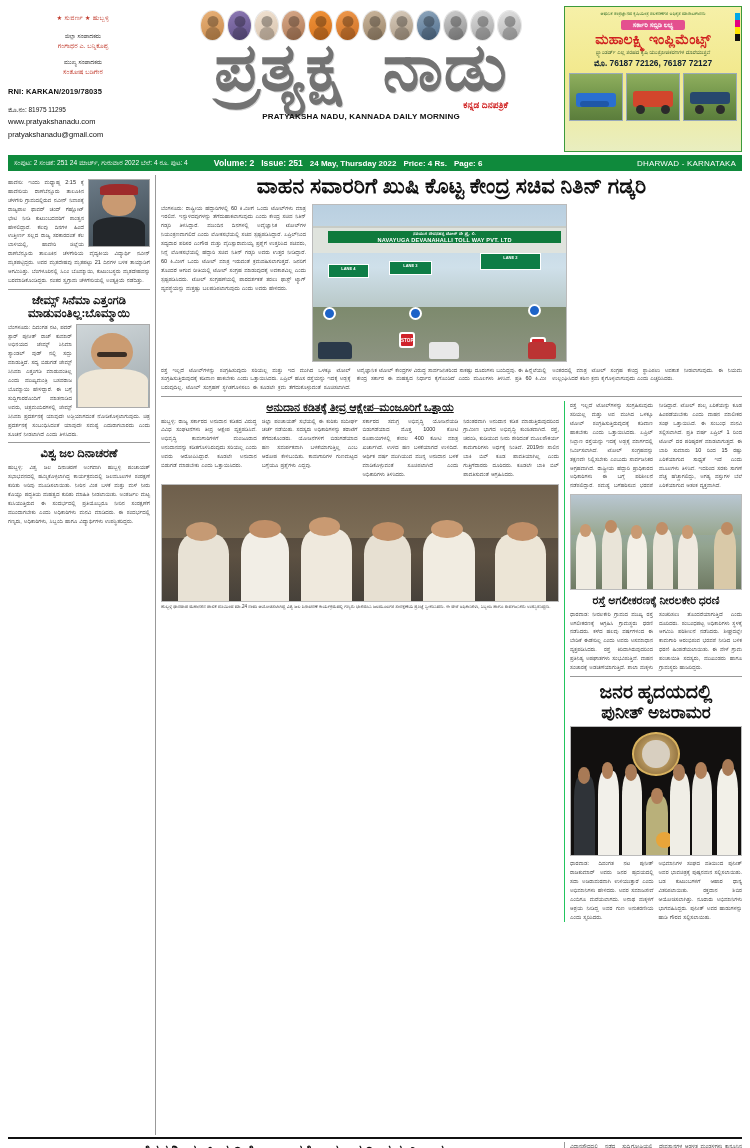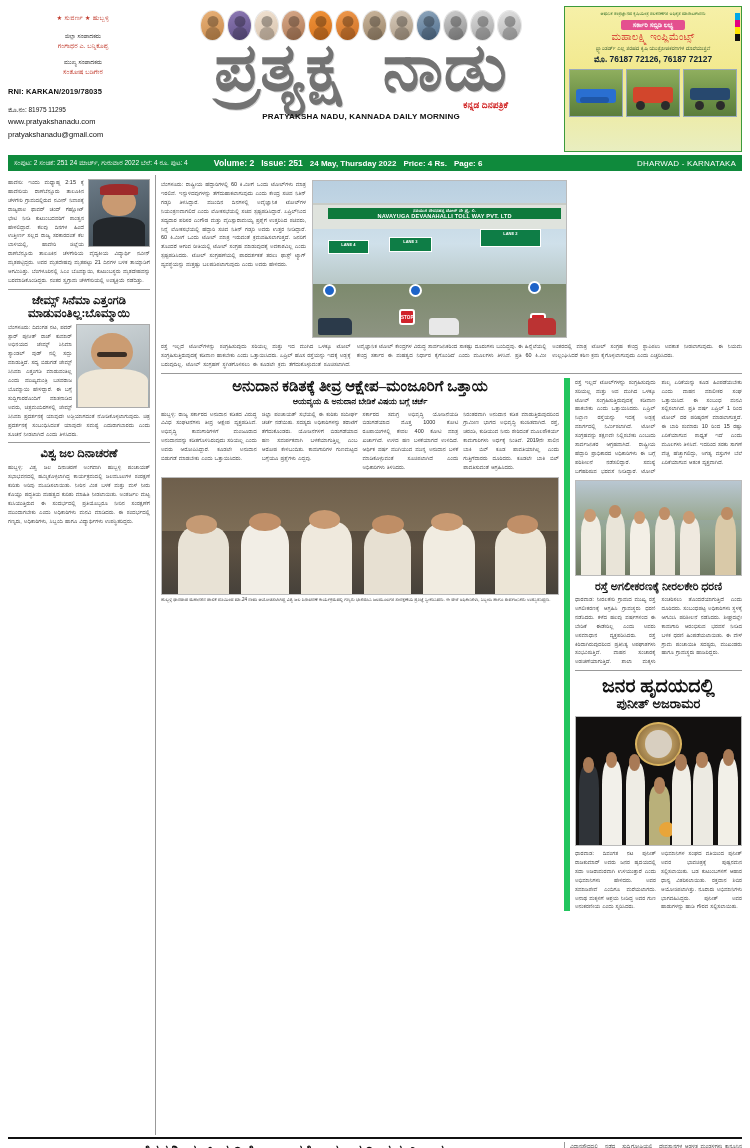--- a/index.html
+++ b/index.html
@@ -39,21 +39,21 @@
     text-shadow: 1px 1px 0 rgba(0,0,0,.18);
   }
   .logo-sub-kn { align-self: flex-end; font-size: 9px; color: #d02020; font-weight: bold; margin: -6px 52px 0 0; }
   .logo-sub-en { font-size: 8px; font-weight: bold; color: #111; letter-spacing: .2px; margin-top: 1px; }
 
   .mh-ad { width: 178px; border: 1.5px solid #3c9a3c; background: linear-gradient(180deg,#f6f0a8 0%, #f2e98e 45%, #e9eec0 100%);
     padding: 4px; display: flex; flex-direction: column; align-items: center; position: relative; }
   .mh-ad .ad-l1 { font-size: 4.6px; color: #1a5e1a; text-align: center; line-height: 1.3; }
   .mh-ad .ad-rib { background: #e4508f; color: #fff; font-size: 6.4px; padding: 1px 12px; border-radius: 2px;
     margin: 3px 0 2px; font-weight: bold; }
-  .mh-ad .ad-name { font-size: 10px; font-weight: normal; color: #d01f1f; line-height: 1; letter-spacing: .2px; }
+  .mh-ad .ad-name { font-size: 14px; font-weight: bold; color: #d01f1f; line-height: 1; letter-spacing: .2px; }
   .mh-ad .ad-l2 { font-size: 5.4px; color: #17431a; margin-top: 3px; text-align: center; }
   .mh-ad .ad-ph { font-size: 8.4px; color: #123; font-weight: bold; margin-top: 2px; }
   .mh-ad .ad-imgs { display: flex; gap: 3px; margin-top: 4px; width: 100%; }
   .mh-ad .ad-im { flex: 1; height: 48px; border: 1px solid #9ab; position: relative; overflow: hidden;
     background: linear-gradient(180deg,#8fae5e 0%, #6f9348 55%, #5b7d3c 100%); }
   .mh-ad .ad-im .eq { position: absolute; left: 12%; top: 34%; width: 76%; height: 42%; border-radius: 3px; }
   .mh-ad .ad-im .wh { position: absolute; width: 9px; height: 9px; border-radius: 50%; background: #2b2b2b; bottom: 14%; }
   .colorbar { position: absolute; right: 1px; top: 6px; width: 5px; }
   .colorbar span { display: block; height: 7px; }
 
@@ -67,21 +67,21 @@
 
   
   .body-grid { display: flex; gap: 5px; margin-top: 4px; height: 960px; }
   .col-left { width: 148px; border-right: 1px solid #999; padding-right: 5px; }
   .col-mid { flex: 1; }
   .rule-t { border-top: 1px solid #999; margin: 4px 0; }
 
   .hl { font-family: "Liberation Serif", serif; font-weight: bold; color: #111; text-align: center; line-height: 1.12; }
   .hl-sb { font-size: 11.5px; }
   .hl-main { font-size: 21px; letter-spacing: .2px; }
-  .hl-mid { font-size: 15px; }
+  .hl-mid { font-size: 11px; text-decoration: underline; }
   .hl-sub { font-size: 8px; font-weight: bold; color: #111; text-align: center; margin-top: 2px; }
 
   .kn-body { font-size: 5.5px; line-height: 1.62; color: #2a2a2a; text-align: justify; word-spacing: .5px; }
   .cols2 { column-count: 2; column-gap: 6px; }
   .cols3 { column-count: 3; column-gap: 6px; }
 
   .photo { position: relative; overflow: hidden; border: 1px solid #bbb; background: #cfd6dc; }
   .ph-person { position: absolute; bottom: 0; border-radius: 42% 42% 0 0 / 30% 30% 0 0; }
   .ph-head { position: absolute; border-radius: 50%; }
 
@@ -98,21 +98,21 @@
     border-radius: 3px; color: #fff; font-size: 4.6px; font-weight: bold; text-align: center; line-height: 13px;
     transform: rotate(0deg); }
   .toll-blue { position: absolute; width: 13px; height: 13px; background: #1d63c8; border: 2px solid #fff; border-radius: 50%; }
   .toll-car { position: absolute; bottom: 2px; height: 17px; border-radius: 3px 5px 2px 2px; }
 
   .grp-photo { width: 100%; height: 118px; background: linear-gradient(180deg,#4a4036 0%, #5d5142 60%, #46413a 100%); position: relative; overflow: hidden; }
   .rally-photo { width: 100%; height: 96px; background: linear-gradient(180deg,#9fb4c4 0%, #93a48f 55%, #6f7a63 100%); position: relative; overflow: hidden; }
   .night-photo { width: 100%; height: 130px; background: #12100f; position: relative; overflow: hidden; }
   .portrait-photo { background: linear-gradient(160deg,#cfd8df 0%, #b9c6d0 100%); position: relative; overflow: hidden; border: 1px solid #aaa; }
 
-  .divider-v { border-left: 6px solid #22c55e; }
+  .divider-v { border-left: 1px solid #22c55e; }
 </style>
 </head>
 <body>
 
 <div class="page">
 
   <div class="masthead">
 
     <div class="mh-left">
       <div class="kn-top">★ ಸುವರ್ಣ  ★ ಹುಬ್ಬಳ್ಳಿ</div>
@@ -250,20 +250,21 @@
 
       <div>
         <div class="hl hl-sb">ವಿಶ್ವ ಜಲ ದಿನಾಚರಣೆ</div>
         <div class="kn-body" style="margin-top:3px">ಹುಬ್ಬಳ್ಳಿ: ವಿಶ್ವ ಜಲ ದಿನಾಚರಣೆ ಅಂಗವಾಗಿ ಹುಬ್ಬಳ್ಳಿ ಪಂಚಾಯತ್ ಸಭಾಭವನದಲ್ಲಿ ಹಮ್ಮಿಕೊಳ್ಳಲಾಗಿದ್ದ ಕಾರ್ಯಕ್ರಮದಲ್ಲಿ ಜಲಮೂಲಗಳ ಸಂರಕ್ಷಣೆ ಕುರಿತು ಅರಿವು ಮೂಡಿಸಲಾಯಿತು. ನೀರಿನ ಮಿತ ಬಳಕೆ ಮತ್ತು ಮಳೆ ನೀರು ಕೊಯ್ಲು ಪದ್ಧತಿಯ ಮಹತ್ವದ ಕುರಿತು ಮಾಹಿತಿ ನೀಡಲಾಯಿತು. ಅಂತರ್ಜಲ ಮಟ್ಟ ಕುಸಿಯುತ್ತಿರುವ ಈ ಸಂದರ್ಭದಲ್ಲಿ ಪ್ರತಿಯೊಬ್ಬರೂ ನೀರಿನ ಸಂರಕ್ಷಣೆಗೆ ಮುಂದಾಗಬೇಕು ಎಂದು ಅಧಿಕಾರಿಗಳು ಮನವಿ ಮಾಡಿದರು. ಈ ಸಂದರ್ಭದಲ್ಲಿ ಗಣ್ಯರು, ಅಧಿಕಾರಿಗಳು, ಸಿಬ್ಬಂದಿ ಹಾಗೂ ವಿದ್ಯಾರ್ಥಿಗಳು ಉಪಸ್ಥಿತರಿದ್ದರು.</div>
       </div>
     </div>
 
     <div class="col-mid">
 
       <div>
+        <div class="hl hl-main">ವಾಹನ ಸವಾರರಿಗೆ ಖುಷಿ ಕೊಟ್ಟ ಕೇಂದ್ರ ಸಚಿವ ನಿತಿನ್ ಗಡ್ಕರಿ</div>
         <div style="display:flex;gap:6px;margin-top:5px">
           <div style="width:145px">
             <div class="kn-body">ಬೆಂಗಳೂರು: ರಾಷ್ಟ್ರೀಯ ಹೆದ್ದಾರಿಗಳಲ್ಲಿ 60 ಕಿ.ಮೀಗೆ ಒಂದು ಟೋಲ್‌ಗಳು ಮಾತ್ರ ಇರಲಿವೆ. ಇನ್ನುಳಿದವುಗಳನ್ನು ತೆಗೆದುಹಾಕಲಾಗುವುದು ಎಂದು ಕೇಂದ್ರ ಸಚಿವ ನಿತಿನ್ ಗಡ್ಕರಿ ತಿಳಿಸಿದ್ದಾರೆ. ಮುಂದಿನ ದಿನಗಳಲ್ಲಿ ಅವೈಜ್ಞಾನಿಕ ಟೋಲ್‌ಗಳ ನಿಯಂತ್ರಣವಾಗಲಿದೆ ಎಂದು ಲೋಕಸಭೆಯಲ್ಲಿ ಸಚಿವ ಸ್ಪಷ್ಟಪಡಿಸಿದ್ದಾರೆ. ಏಪ್ರಿಲ್‌ನಿಂದ ಸದ್ಯದಾರ ಪರಿಸರ ಎಂಗೌಡ ಮತ್ತು ವೈಎಸ್ಸಾರಾಮಯ್ಯ ಪ್ರಶ್ನೆಗೆ ಉತ್ತರಿಸಿದ ಸಚಿವರು, ನಿನ್ನೆ ಲೋಕಸಭೆಯಲ್ಲಿ ಹೆದ್ದಾರಿ ಸಚಿವ ನಿತಿನ್ ಗಡ್ಕರಿ ಅವರು ಉತ್ತರ ನೀಡಿದ್ದಾರೆ. 60 ಕಿ.ಮೀಗೆ ಒಂದು ಟೋಲ್ ಮಾತ್ರ ಇರುವಂತೆ ಕ್ರಮವಹಿಸಲಾಗುತ್ತದೆ. ಜನರಿಗೆ ತೊಂದರೆ ಆಗುವ ರೀತಿಯಲ್ಲಿ ಟೋಲ್ ಸಂಗ್ರಹ ಮಾಡುವುದಕ್ಕೆ ಅವಕಾಶವಿಲ್ಲ ಎಂದು ಸ್ಪಷ್ಟಪಡಿಸಿದರು. ಟೋಲ್ ಸಂಗ್ರಹಣೆಯಲ್ಲಿ ಪಾರದರ್ಶಕತೆ ತರಲು ಫಾಸ್ಟ್ ಟ್ಯಾಗ್ ವ್ಯವಸ್ಥೆಯನ್ನು ಮತ್ತಷ್ಟು ಬಲಪಡಿಸಲಾಗುವುದು ಎಂದು ಅವರು ಹೇಳಿದರು.</div>
           </div>
 
           <div style="width:255px">
             <div class="photo toll-photo">
               <div class="toll-beam"></div>
               <div class="toll-band">
                 <span class="kn">ನವಯುಗ ದೇವನಹಳ್ಳಿ ಟೋಲ್ ವೇ ಪ್ರೈ. ಲಿ.</span>
@@ -293,21 +294,20 @@
 
         <div class="kn-body cols3" style="margin-top:4px">ರಸ್ತೆ ಇಲ್ಲದೆ ಟೋಲ್‌ಗಳನ್ನು ಸಂಗ್ರಹಿಸುವುದು ಸರಿಯಲ್ಲ ಮತ್ತು ಇದ ಮುಗಿದ ಒಳಕ್ಕೂ ಟೋಲ್ ಸಂಗ್ರಹಿಸುತ್ತಿರುವುದಕ್ಕೆ ಕಡಿವಾಣ ಹಾಕಬೇಕು ಎಂದು ಒತ್ತಾಯಿಸಿದರು. ಏಪ್ರಿಲ್ ಹೊಸ ರಸ್ತೆಯನ್ನು ಇದಕ್ಕೆ ಅಡ್ಡಕ್ಕೆ ಬರುವುದಿಲ್ಲ. ಟೋಲ್ ಸಂಗ್ರಹಣೆ ಸ್ಥಗಿತಗೊಳಿಸಲು ಈ ಕೂಡಲೇ ಕ್ರಮ ತೆಗೆದುಕೊಳ್ಳುವಂತೆ ಸೂಚಿಸಲಾಗಿದೆ. ಅವೈಜ್ಞಾನಿಕ ಟೋಲ್ ಕೇಂದ್ರಗಳ ವಿರುದ್ಧ ಸಾರ್ವಜನಿಕರಿಂದ ಸಾಕಷ್ಟು ದೂರುಗಳು ಬಂದಿದ್ದವು. ಈ ಹಿನ್ನೆಲೆಯಲ್ಲಿ ಕೇಂದ್ರ ಸರ್ಕಾರ ಈ ಮಹತ್ವದ ನಿರ್ಧಾರ ಕೈಗೊಂಡಿದೆ ಎಂದು ಮೂಲಗಳು ತಿಳಿಸಿವೆ. ಪ್ರತಿ 60 ಕಿ.ಮೀ ಅಂತರದಲ್ಲಿ ಮಾತ್ರ ಟೋಲ್ ಸಂಗ್ರಹ ಕೇಂದ್ರ ಸ್ಥಾಪಿಸಲು ಅವಕಾಶ ನೀಡಲಾಗುವುದು. ಈ ನಿಯಮ ಉಲ್ಲಂಘಿಸಿದರೆ ಕಠಿಣ ಕ್ರಮ ಕೈಗೊಳ್ಳಲಾಗುವುದು ಎಂದು ಎಚ್ಚರಿಸಿದರು.</div>
       </div>
 
       <div class="rule-t"></div>
 
       <div style="display:flex;gap:5px;margin-top:2px">
 
         <div style="flex:1">
           <div class="hl hl-mid">ಅನುದಾನ ಕಡಿತಕ್ಕೆ ತೀವ್ರ ಆಕ್ಷೇಪ–ಮಂಜೂರಿಗೆ ಒತ್ತಾಯ</div>
-          <div class="hl-sub">ಆಯವ್ಯಯ &amp; ಅನುದಾನ ಬೇಡಿಕೆ ವಿಷಯ ಬಗ್ಗೆ ಚರ್ಚೆ</div>
           <div style="display:flex;gap:5px;margin-top:3px">
             <div class="kn-body" style="flex:1">ಹುಬ್ಬಳ್ಳಿ: ರಾಜ್ಯ ಸರ್ಕಾರದ ಅನುದಾನ ಕಡಿತದ ವಿರುದ್ಧ ವಿವಿಧ ಸಂಘಟನೆಗಳು ತೀವ್ರ ಆಕ್ಷೇಪ ವ್ಯಕ್ತಪಡಿಸಿವೆ. ಅಭಿವೃದ್ಧಿ ಕಾಮಗಾರಿಗಳಿಗೆ ಮಂಜೂರಾದ ಅನುದಾನವನ್ನು ಕಡಿತಗೊಳಿಸಿರುವುದು ಸರಿಯಲ್ಲ ಎಂದು ಅವರು ಆರೋಪಿಸಿದ್ದಾರೆ. ಕೂಡಲೇ ಅನುದಾನ ಬಿಡುಗಡೆ ಮಾಡಬೇಕು ಎಂದು ಒತ್ತಾಯಿಸಿದರು.</div>
             <div class="kn-body" style="flex:1">ಜಿಲ್ಲಾ ಪಂಚಾಯತ್ ಸಭೆಯಲ್ಲಿ ಈ ಕುರಿತು ಸುದೀರ್ಘ ಚರ್ಚೆ ನಡೆಯಿತು. ಸದಸ್ಯರು ಅಧಿಕಾರಿಗಳನ್ನು ತರಾಟೆಗೆ ತೆಗೆದುಕೊಂಡರು. ಯೋಜನೆಗಳಿಗೆ ಬಿಡುಗಡೆಯಾದ ಹಣ ಸಮರ್ಪಕವಾಗಿ ಬಳಕೆಯಾಗುತ್ತಿಲ್ಲ ಎಂಬ ಆರೋಪ ಕೇಳಿಬಂದಿತು. ಕಾಮಗಾರಿಗಳ ಗುಣಮಟ್ಟದ ಬಗ್ಗೆಯೂ ಪ್ರಶ್ನೆಗಳು ಎದ್ದವು.</div>
             <div class="kn-body" style="flex:1">ಸರ್ಕಾರದ ಸಮಗ್ರ ಅಭಿವೃದ್ಧಿ ಯೋಜನೆಯಡಿ ಬಿಡುಗಡೆಯಾದ ಮೊತ್ತ 1000 ಕೋಟಿ ರೂಪಾಯಿಗಳಲ್ಲಿ ಕೇವಲ 400 ಕೋಟಿ ಮಾತ್ರ ಖರ್ಚಾಗಿದೆ. ಉಳಿದ ಹಣ ಬಳಕೆಯಾಗದೆ ಉಳಿದಿದೆ. ಆರ್ಥಿಕ ವರ್ಷ ಮುಗಿಯುವ ಮುನ್ನ ಅನುದಾನ ಬಳಕೆ ಮಾಡಿಕೊಳ್ಳುವಂತೆ ಸೂಚಿಸಲಾಗಿದೆ ಎಂದು ಅಧಿಕಾರಿಗಳು ತಿಳಿಸಿದರು.</div>
             <div class="kn-body" style="flex:1">ನಿರಂತರವಾಗಿ ಅನುದಾನ ಕಡಿತ ಮಾಡುತ್ತಿರುವುದರಿಂದ ಗ್ರಾಮೀಣ ಭಾಗದ ಅಭಿವೃದ್ಧಿ ಕುಂಠಿತವಾಗಿದೆ. ರಸ್ತೆ, ಚರಂಡಿ, ಕುಡಿಯುವ ನೀರು ಸೇರಿದಂತೆ ಮೂಲಸೌಕರ್ಯ ಕಾಮಗಾರಿಗಳು ಅರ್ಧಕ್ಕೆ ನಿಂತಿವೆ. 2019ನೇ ಸಾಲಿನ ಬಾಕಿ ಬಿಲ್ ಕೂಡ ಪಾವತಿಯಾಗಿಲ್ಲ ಎಂದು ಗುತ್ತಿಗೆದಾರರು ದೂರಿದರು. ಕೂಡಲೇ ಬಾಕಿ ಬಿಲ್ ಪಾವತಿಸುವಂತೆ ಆಗ್ರಹಿಸಿದರು.</div>
           </div>
 
           <div class="photo grp-photo" style="margin-top:5px">
             <div style="position:absolute;left:0;right:0;top:0;height:46%;background:linear-gradient(180deg,#6e5f4c,#7d6d56)"></div>
             <div style="position:absolute;left:4%;bottom:0;width:13%;height:58%;background:#e8e2d5;border-radius:30% 30% 0 0"></div>
@@ -344,21 +344,21 @@
               <div style="position:absolute;left:65%;bottom:54%;width:7%;height:14%;background:#c99a72;border-radius:50%"></div>
               <div style="position:absolute;right:3%;bottom:0;width:13%;height:64%;background:#d9c9a8;border-radius:30% 30% 0 0"></div>
               <div style="position:absolute;right:5%;bottom:58%;width:7%;height:14%;background:#bd8c64;border-radius:50%"></div>
             </div>
 
             <div class="hl hl-sb" style="margin-top:4px;font-size:11px">ರಸ್ತೆ ಅಗಲೀಕರಣಕ್ಕೆ ನೀರಲಕೇರಿ ಧರಣಿ</div>
             <div class="kn-body cols2" style="margin-top:3px">ಧಾರವಾಡ: ನೀರಲಕೇರಿ ಗ್ರಾಮದ ಮುಖ್ಯ ರಸ್ತೆ ಅಗಲೀಕರಣಕ್ಕೆ ಆಗ್ರಹಿಸಿ ಗ್ರಾಮಸ್ಥರು ಧರಣಿ ನಡೆಸಿದರು. ಕಳೆದ ಹಲವು ವರ್ಷಗಳಿಂದ ಈ ಬೇಡಿಕೆ ಈಡೇರಿಲ್ಲ ಎಂದು ಅವರು ಅಸಮಾಧಾನ ವ್ಯಕ್ತಪಡಿಸಿದರು. ರಸ್ತೆ ಕಿರಿದಾಗಿರುವುದರಿಂದ ಪ್ರತಿನಿತ್ಯ ಅಪಘಾತಗಳು ಸಂಭವಿಸುತ್ತಿವೆ. ವಾಹನ ಸಂಚಾರಕ್ಕೆ ಅಡಚಣೆಯಾಗುತ್ತಿದೆ. ಶಾಲಾ ಮಕ್ಕಳು ಸಂಚರಿಸಲು ತೊಂದರೆಯಾಗುತ್ತಿದೆ ಎಂದು ದೂರಿದರು. ಸಂಬಂಧಪಟ್ಟ ಅಧಿಕಾರಿಗಳು ಸ್ಥಳಕ್ಕೆ ಆಗಮಿಸಿ ಪರಿಶೀಲನೆ ನಡೆಸಿದರು. ಶೀಘ್ರದಲ್ಲೇ ಕಾಮಗಾರಿ ಆರಂಭಿಸುವ ಭರವಸೆ ನೀಡಿದ ಬಳಿಕ ಧರಣಿ ಹಿಂಪಡೆಯಲಾಯಿತು. ಈ ವೇಳೆ ಗ್ರಾಮ ಪಂಚಾಯಿತಿ ಸದಸ್ಯರು, ಮುಖಂಡರು ಹಾಗೂ ಗ್ರಾಮಸ್ಥರು ಹಾಜರಿದ್ದರು.</div>
 
             <div class="rule-t"></div>
             <div class="hl" style="font-size:19px;line-height:1.15">ಜನರ ಹೃದಯದಲ್ಲಿ</div>
-            <div class="hl" style="font-size:13px;line-height:1.15">ಪುನೀತ್ ಅಜರಾಮರ</div>
+            <div class="hl" style="font-size:17px;line-height:1.15">ಪುನೀತ್ ಅಜರಾಮರ</div>
 
             <div class="photo night-photo" style="margin-top:4px">
               <div style="position:absolute;left:36%;top:4%;width:28%;height:34%;border-radius:50%;background:radial-gradient(circle,#e8c98a,#7a5a2a);border:2px solid #d8b25e"></div>
               <div style="position:absolute;left:42%;top:10%;width:16%;height:22%;border-radius:50%;background:#d8cfc0"></div>
               <div style="position:absolute;left:2%;bottom:0;width:12%;height:62%;background:#2f3338;border-radius:28% 28% 0 0"></div>
               <div style="position:absolute;left:4%;bottom:56%;width:7%;height:13%;background:#a87a56;border-radius:50%"></div>
               <div style="position:absolute;left:16%;bottom:0;width:12%;height:66%;background:#f2f0ea;border-radius:28% 28% 0 0"></div>
               <div style="position:absolute;left:18%;bottom:60%;width:7%;height:13%;background:#b0805a;border-radius:50%"></div>
               <div style="position:absolute;left:30%;bottom:0;width:12%;height:64%;background:#eeece4;border-radius:28% 28% 0 0"></div>
               <div style="position:absolute;left:32%;bottom:58%;width:7%;height:13%;background:#a87a56;border-radius:50%"></div>

